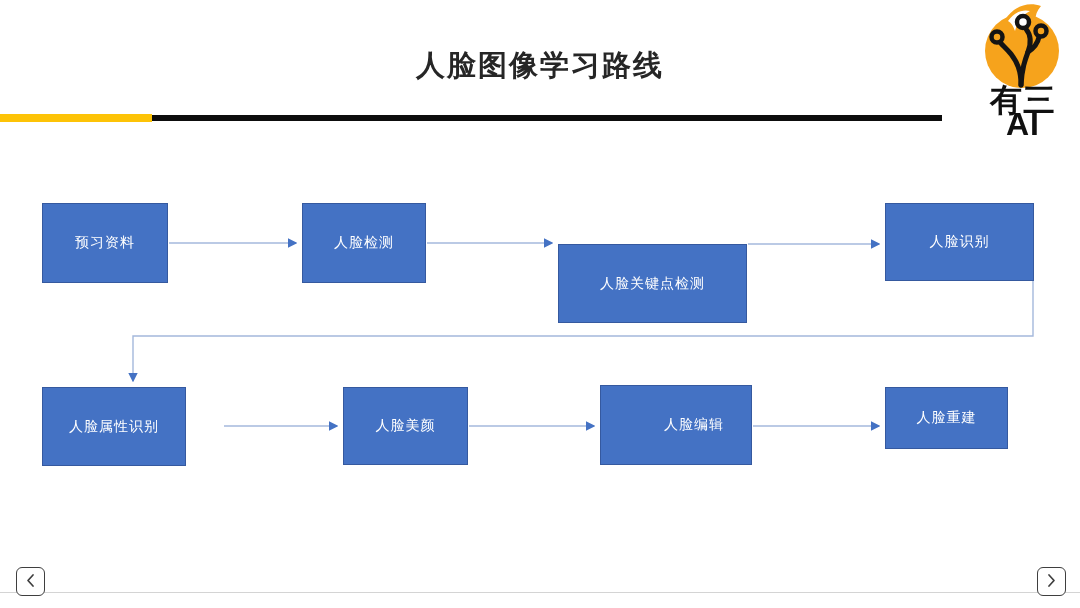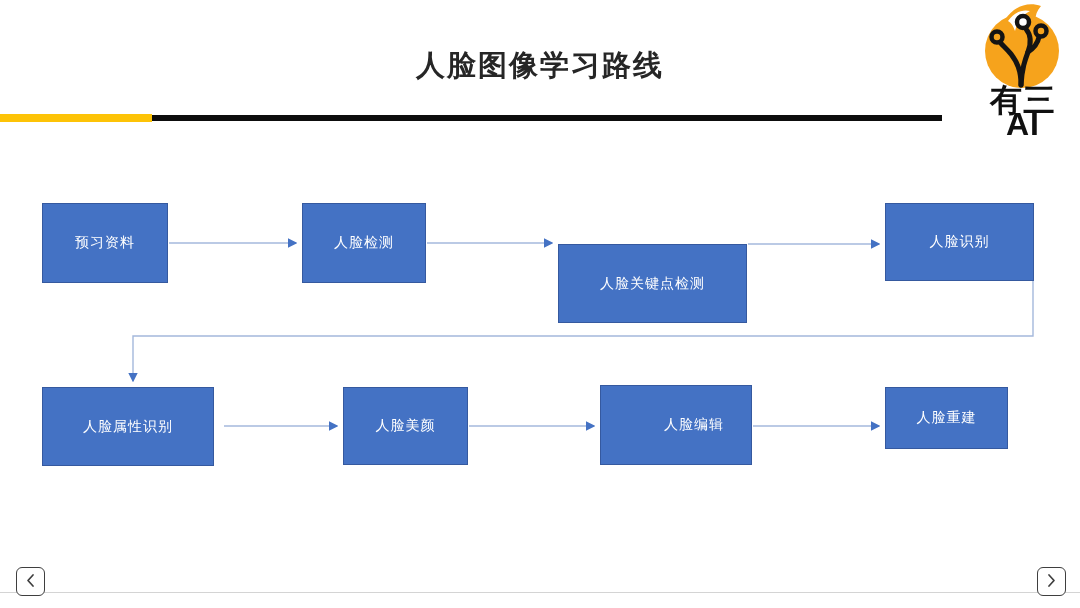--- a/index.html
+++ b/index.html
@@ -91,21 +91,21 @@
   <div class="node" style="left:302px;top:203px;width:124px;height:80px;">
     <span>人脸检测</span>
   </div>
   <div class="node" style="left:558px;top:204px;width:189px;height:79px;margin-top:40px;">
     <span>人脸关键点检测</span>
   </div>
   <div class="node" style="left:885px;top:203px;width:149px;height:78px;font-family:Liberation Serif, serif;">
     <span>人脸识别</span>
   </div>
 
-  <div class="node" style="left:42px;top:387px;width:172px;height:79px;">
+  <div class="node" style="left:42px;top:387px;width:144px;height:79px;">
     <span>人脸属性识别</span>
   </div>
   <div class="node" style="left:343px;top:387px;width:125px;height:78px;">
     <span>人脸美颜</span>
   </div>
   <div class="node" style="left:600px;top:385px;width:152px;height:80px;padding-left:36px;">
     <span>人脸编辑</span>
   </div>
   <div class="node" style="left:885px;top:387px;width:123px;height:62px;">
     <span>人脸重建</span>

